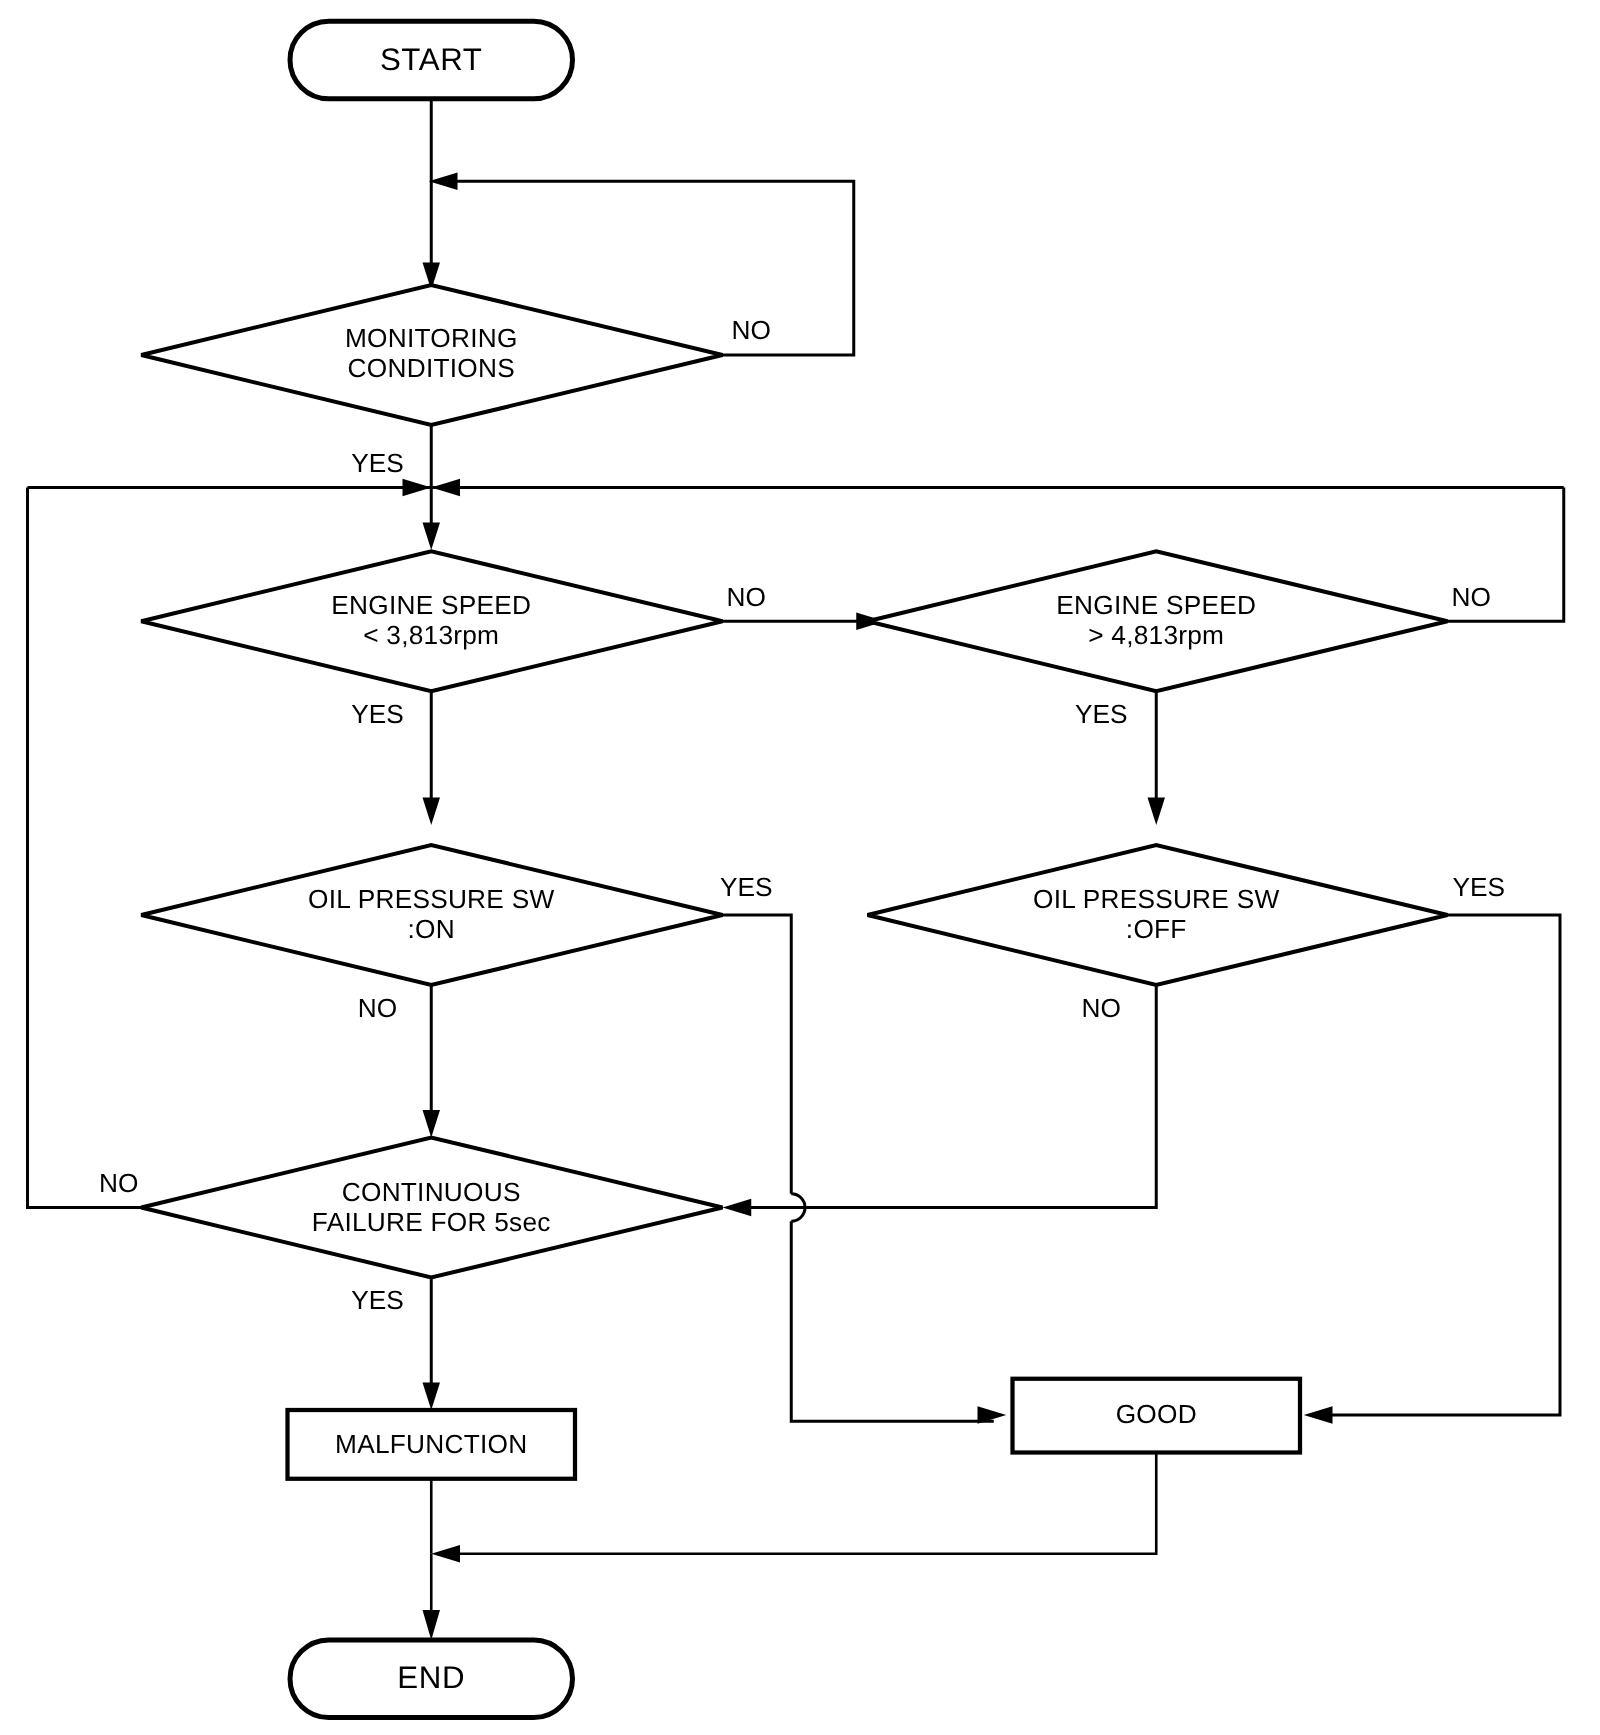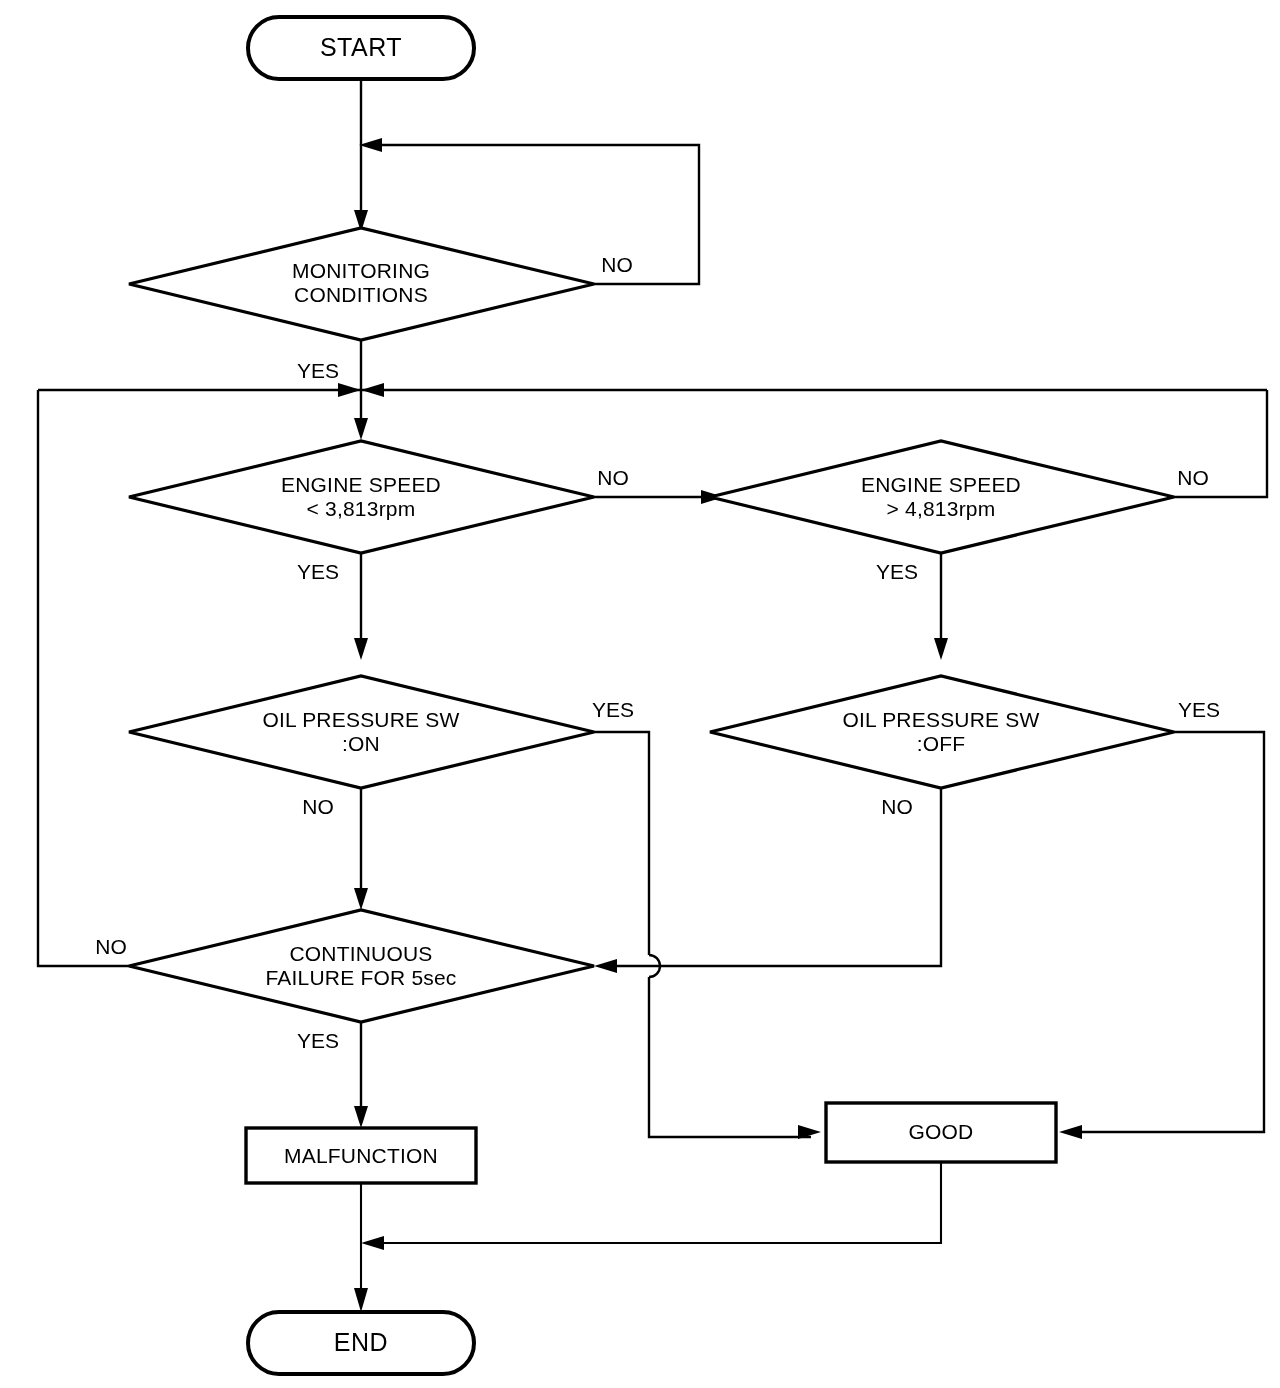--- a/index.html
+++ b/index.html
@@ -10,21 +10,20 @@
   body {
     width: 1280px;
     height: 1388px;
     font-family: "Liberation Sans", sans-serif;
     overflow: hidden;
   }
   #flowchart-root {
     position: relative;
     width: 1228px;
     height: 1388px;
-    padding-left: 16px;
   }
   svg#diagram {
     display: block;
     width: 1280px;
     height: 1388px;
   }
   .shape-stroke {
     fill: #ffffff;
     stroke: #000000;
     stroke-width: 3.2;

